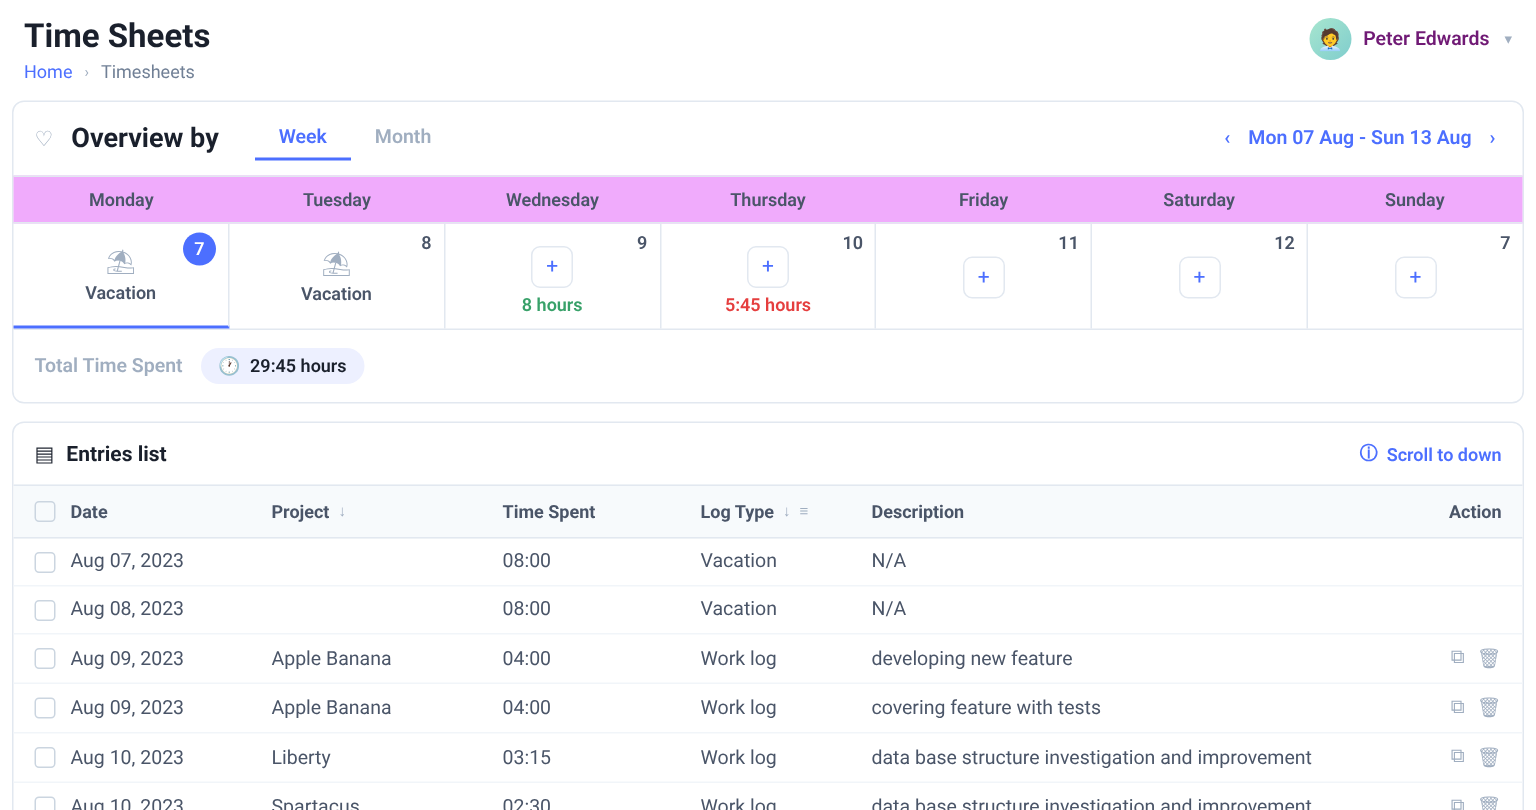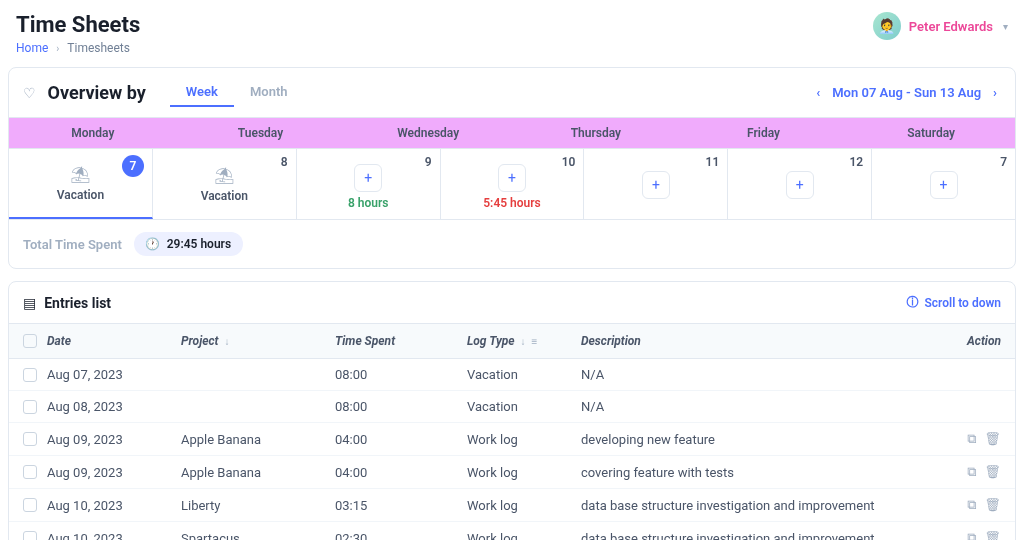--- a/index.html
+++ b/index.html
@@ -4,21 +4,21 @@
 <style>
 * { box-sizing: border-box; margin: 0; padding: 0; }
 body { font-family: -apple-system, BlinkMacSystemFont, 'Segoe UI', Roboto, sans-serif; background: #fff; color: #1a202c; font-size: 14px; width: 1024px; }
 .header { display: flex; justify-content: space-between; align-items: flex-start; padding: 12px 16px 0; }
 .header-left h1 { font-size: 22px; font-weight: 700; color: #1a202c; margin-bottom: 4px; }
 .breadcrumb { display: flex; align-items: center; gap: 8px; font-size: 12px; color: #718096; }
 .breadcrumb a { color: #4c6fff; text-decoration: none; }
 .breadcrumb-sep { color: #a0aec0; font-size: 10px; }
 .user-menu { display: flex; align-items: center; gap: 8px; cursor: pointer; }
 .avatar { width: 28px; height: 28px; border-radius: 50%; background: linear-gradient(135deg, #a8e6cf, #7fcdcd); display: flex; align-items: center; justify-content: center; font-size: 14px; }
-.user-name { font-weight: 600; font-size: 13px; color: #ec4899; }
+.user-name { font-weight: 600; font-size: 13px; color: #701a75; }
 .user-chevron { color: #a0aec0; font-size: 10px; margin-left: 2px; }
 
 .card { border: 1px solid #e2e8f0; border-radius: 8px; margin: 12px 8px; background: #fff; }
 .overview-header { display: flex; align-items: center; justify-content: space-between; padding: 10px 14px; }
 .overview-left { display: flex; align-items: center; gap: 12px; }
 .heart-icon { color: #a0aec0; font-size: 14px; }
 .overview-title { font-weight: 700; font-size: 18px; }
 .tabs { display: flex; gap: 0; margin-left: 12px; }
 .tab { padding: 6px 16px; color: #a0aec0; font-weight: 600; font-size: 13px; cursor: pointer; border-bottom: 2px solid transparent; }
 .tab.active { color: #4c6fff; border-bottom-color: #4c6fff; }
@@ -43,21 +43,21 @@
 .total-label { font-size: 13px; font-weight: 600; color: #a0aec0; }
 .total-badge { display: inline-flex; align-items: center; gap: 6px; background: #edf0ff; border-radius: 16px; padding: 5px 12px; font-size: 12px; font-weight: 600; color: #1a202c; }
 .total-badge .clock { font-size: 12px; }
 
 .entries-header { display: flex; justify-content: space-between; align-items: center; padding: 12px 14px; }
 .entries-left { display: flex; align-items: center; gap: 8px; }
 .entries-icon { font-size: 14px; }
 .entries-title { font-weight: 700; font-size: 14px; }
 .scroll-link { display: flex; align-items: center; gap: 6px; color: #4c6fff; font-size: 12px; font-weight: 600; cursor: pointer; }
 
-.table-head { display: flex; background: #f7fafc; border-top: 1px solid #e2e8f0; border-bottom: 1px solid #e2e8f0; padding: 10px 14px; font-size: 12px; font-weight: 700; color: #4a5568; align-items: center; font-style: italic; }
+.table-head { display: flex; background: #f7fafc; border-top: 1px solid #e2e8f0; border-bottom: 1px solid #e2e8f0; padding: 10px 14px; font-size: 12px; font-weight: 700; color: #4a5568; align-items: center; }
 .col-check { width: 24px; }
 .col-date { width: 134px; }
 .col-project { width: 154px; display: flex; align-items: center; gap: 6px; }
 .col-time { width: 132px; }
 .col-log { width: 114px; display: flex; align-items: center; gap: 6px; }
 .col-desc { flex: 1; }
 .col-action { width: 60px; text-align: right; }
 .sort-icon { font-size: 10px; color: #a0aec0; }
 .filter-icon { font-size: 10px; color: #a0aec0; }
 
@@ -102,20 +102,21 @@
     </div>
   </div>
 
   <div class="days-header" id="days-header">
       <div class="day-head">Monday</div>
       <div class="day-head">Tuesday</div>
       <div class="day-head">Wednesday</div>
       <div class="day-head">Thursday</div>
       <div class="day-head">Friday</div>
       <div class="day-head">Saturday</div>
+      <div class="day-head">Sunday</div>
     </div>
   <div class="days-body" id="days-body">
       <div class="day-cell selected">
         <div class="day-badge">7</div>
         <div class="vac-icon">⛱</div>
         <div class="vac-label">Vacation</div>
       </div>
       <div class="day-cell">
         <div class="day-num">8</div>
         <div class="vac-icon">⛱</div>

